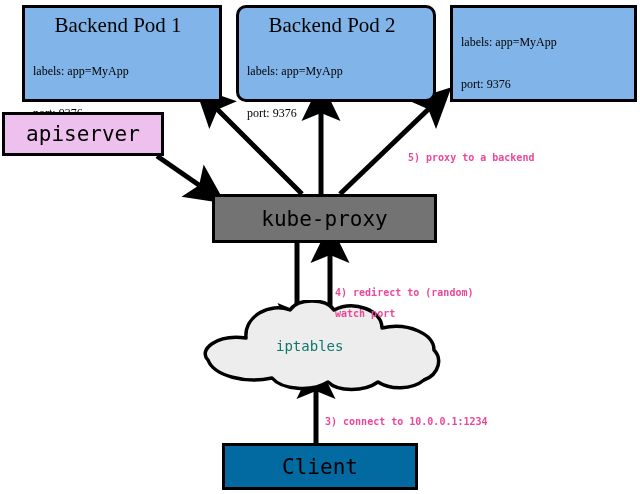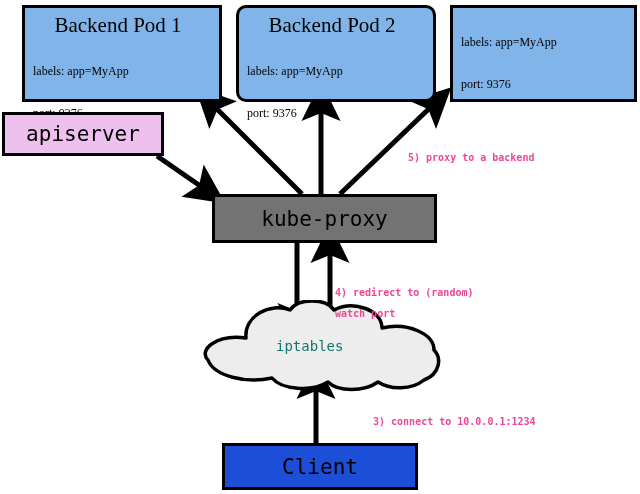--- a/index.html
+++ b/index.html
@@ -58,21 +58,21 @@
     display: flex;
     align-items: center;
     justify-content: center;
   }
   .kubeproxy-label {
     font-size: 21px;
     line-height: 24px;
     white-space: nowrap;
   }
   .client {
-    background: #1d4ed8;
+    background: #0369a1;
     display: flex;
     align-items: center;
     justify-content: center;
   }
   .client-label {
     font-size: 21px;
     line-height: 24px;
     white-space: nowrap;
   }
   .cloud-wrap {
@@ -174,21 +174,21 @@
   <div class="node kubeproxy" style="left:212px; top:194px; width:225px; height:49px;">
     <div class="kubeproxy-label">kube-proxy</div>
   </div>
 
   <div class="node client" style="left:222px; top:443px; width:196px; height:47px;">
     <div class="client-label">Client</div>
   </div>
 
 
 
-  <div class="step" style="left:325px; top:411px;margin-left:48px;">
+  <div class="step" style="left:325px; top:411px;">
     <div>3) connect to 10.0.0.1:1234</div>
   </div>
 
   <div class="step" style="left:335px; top:251px;margin-top:31px;">
     <div>4) redirect to (random)</div>
     <div>watch port</div>
   </div>
 
   <div class="step" style="left:408px; top:147px;">
     <div>5) proxy to a backend</div>

